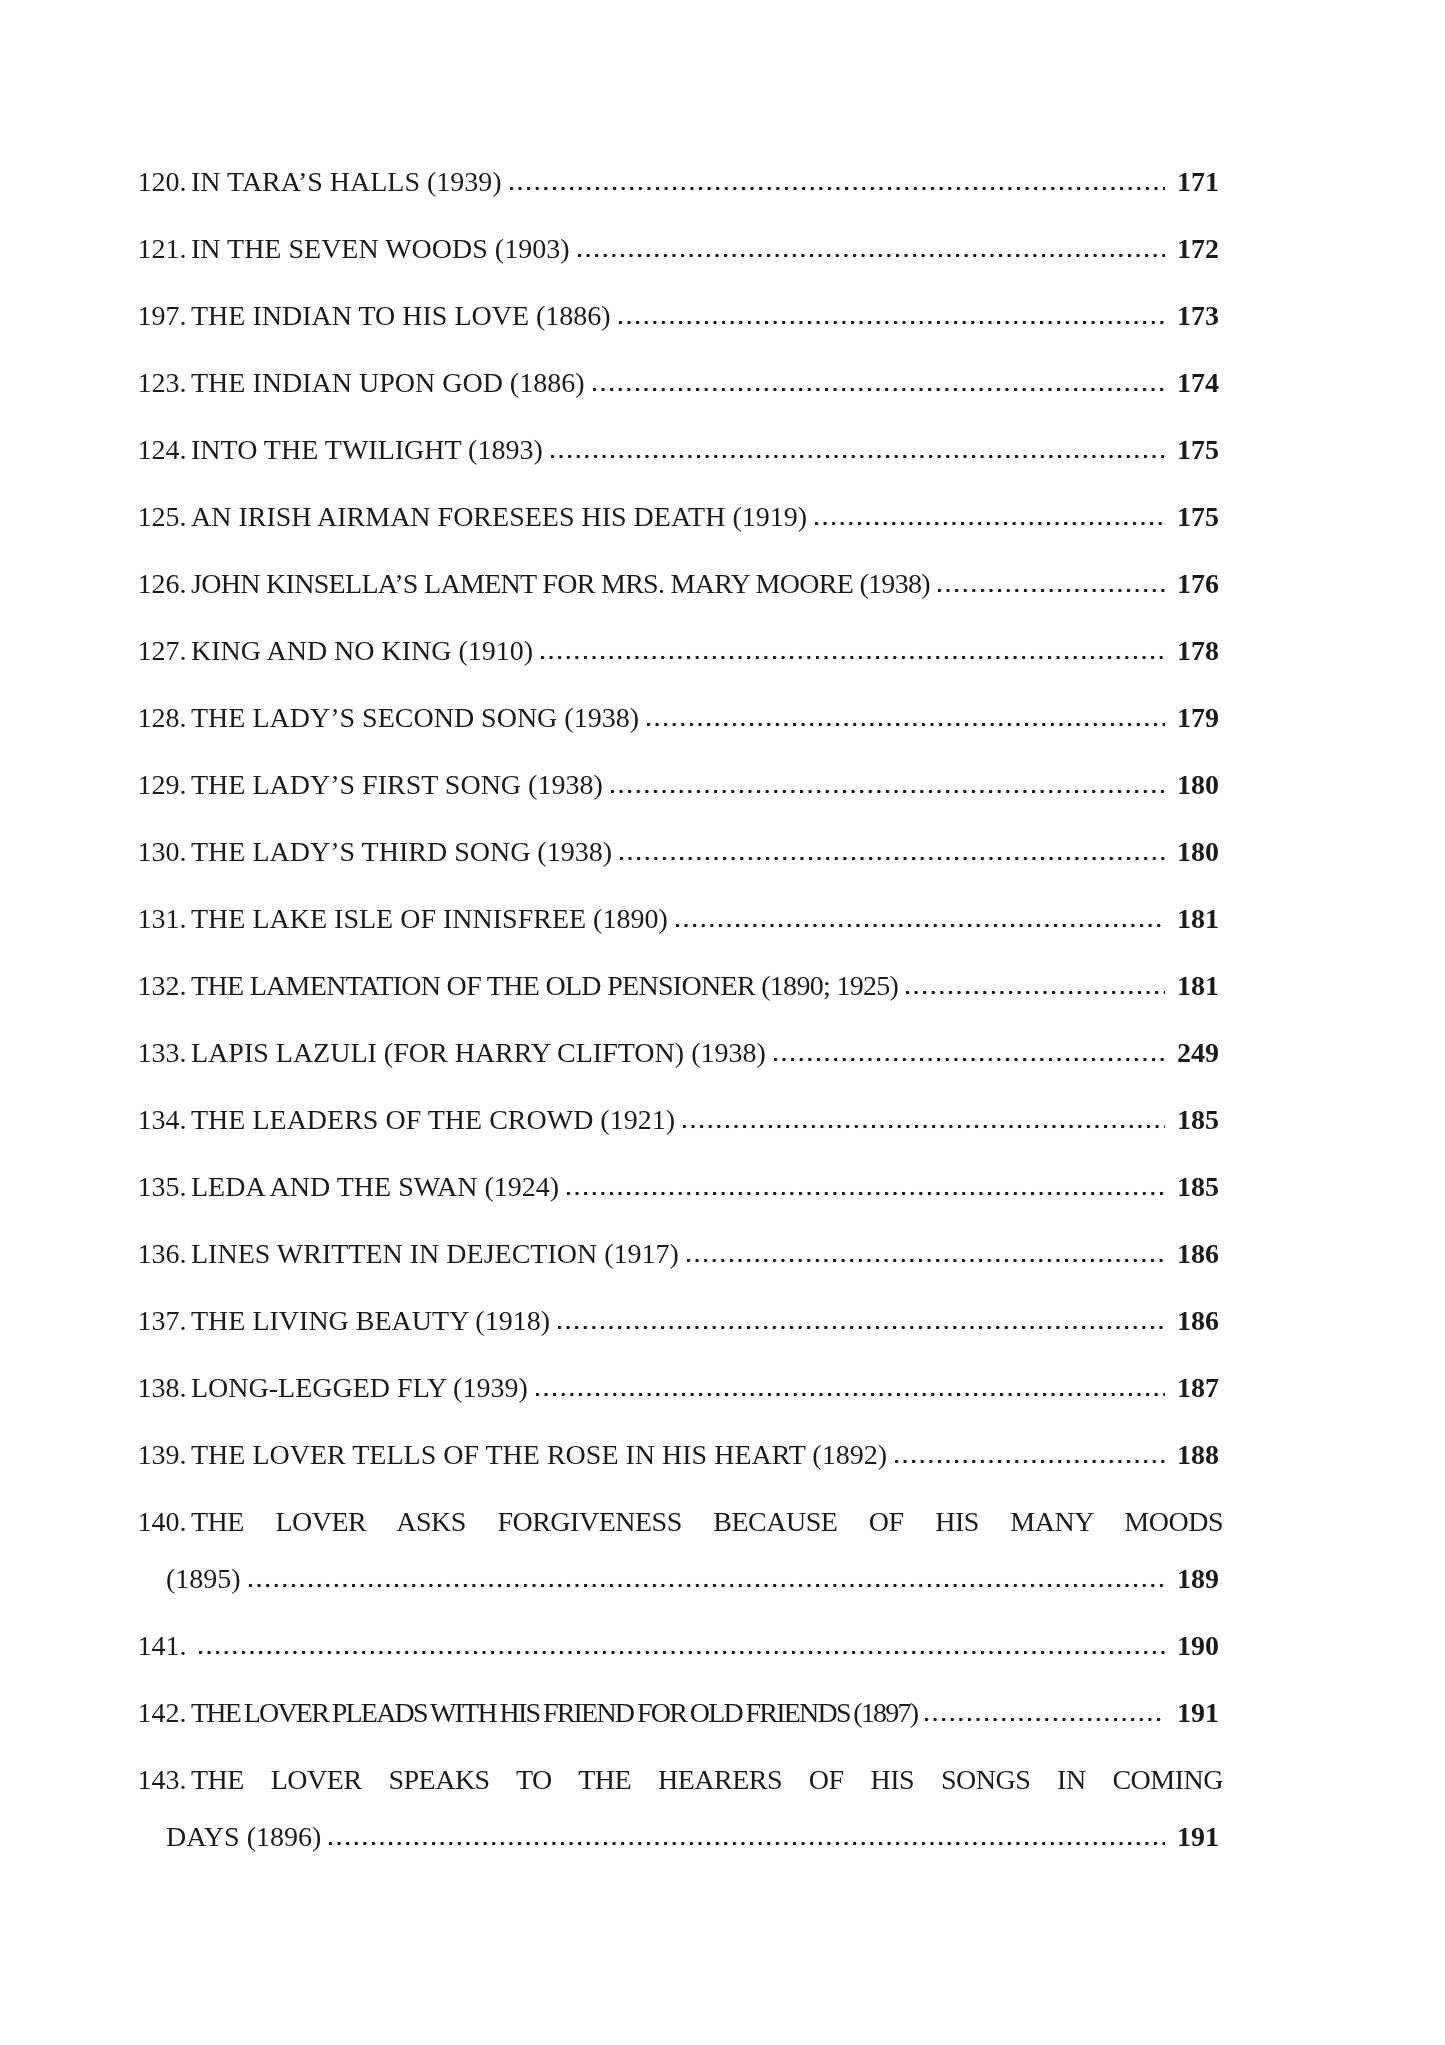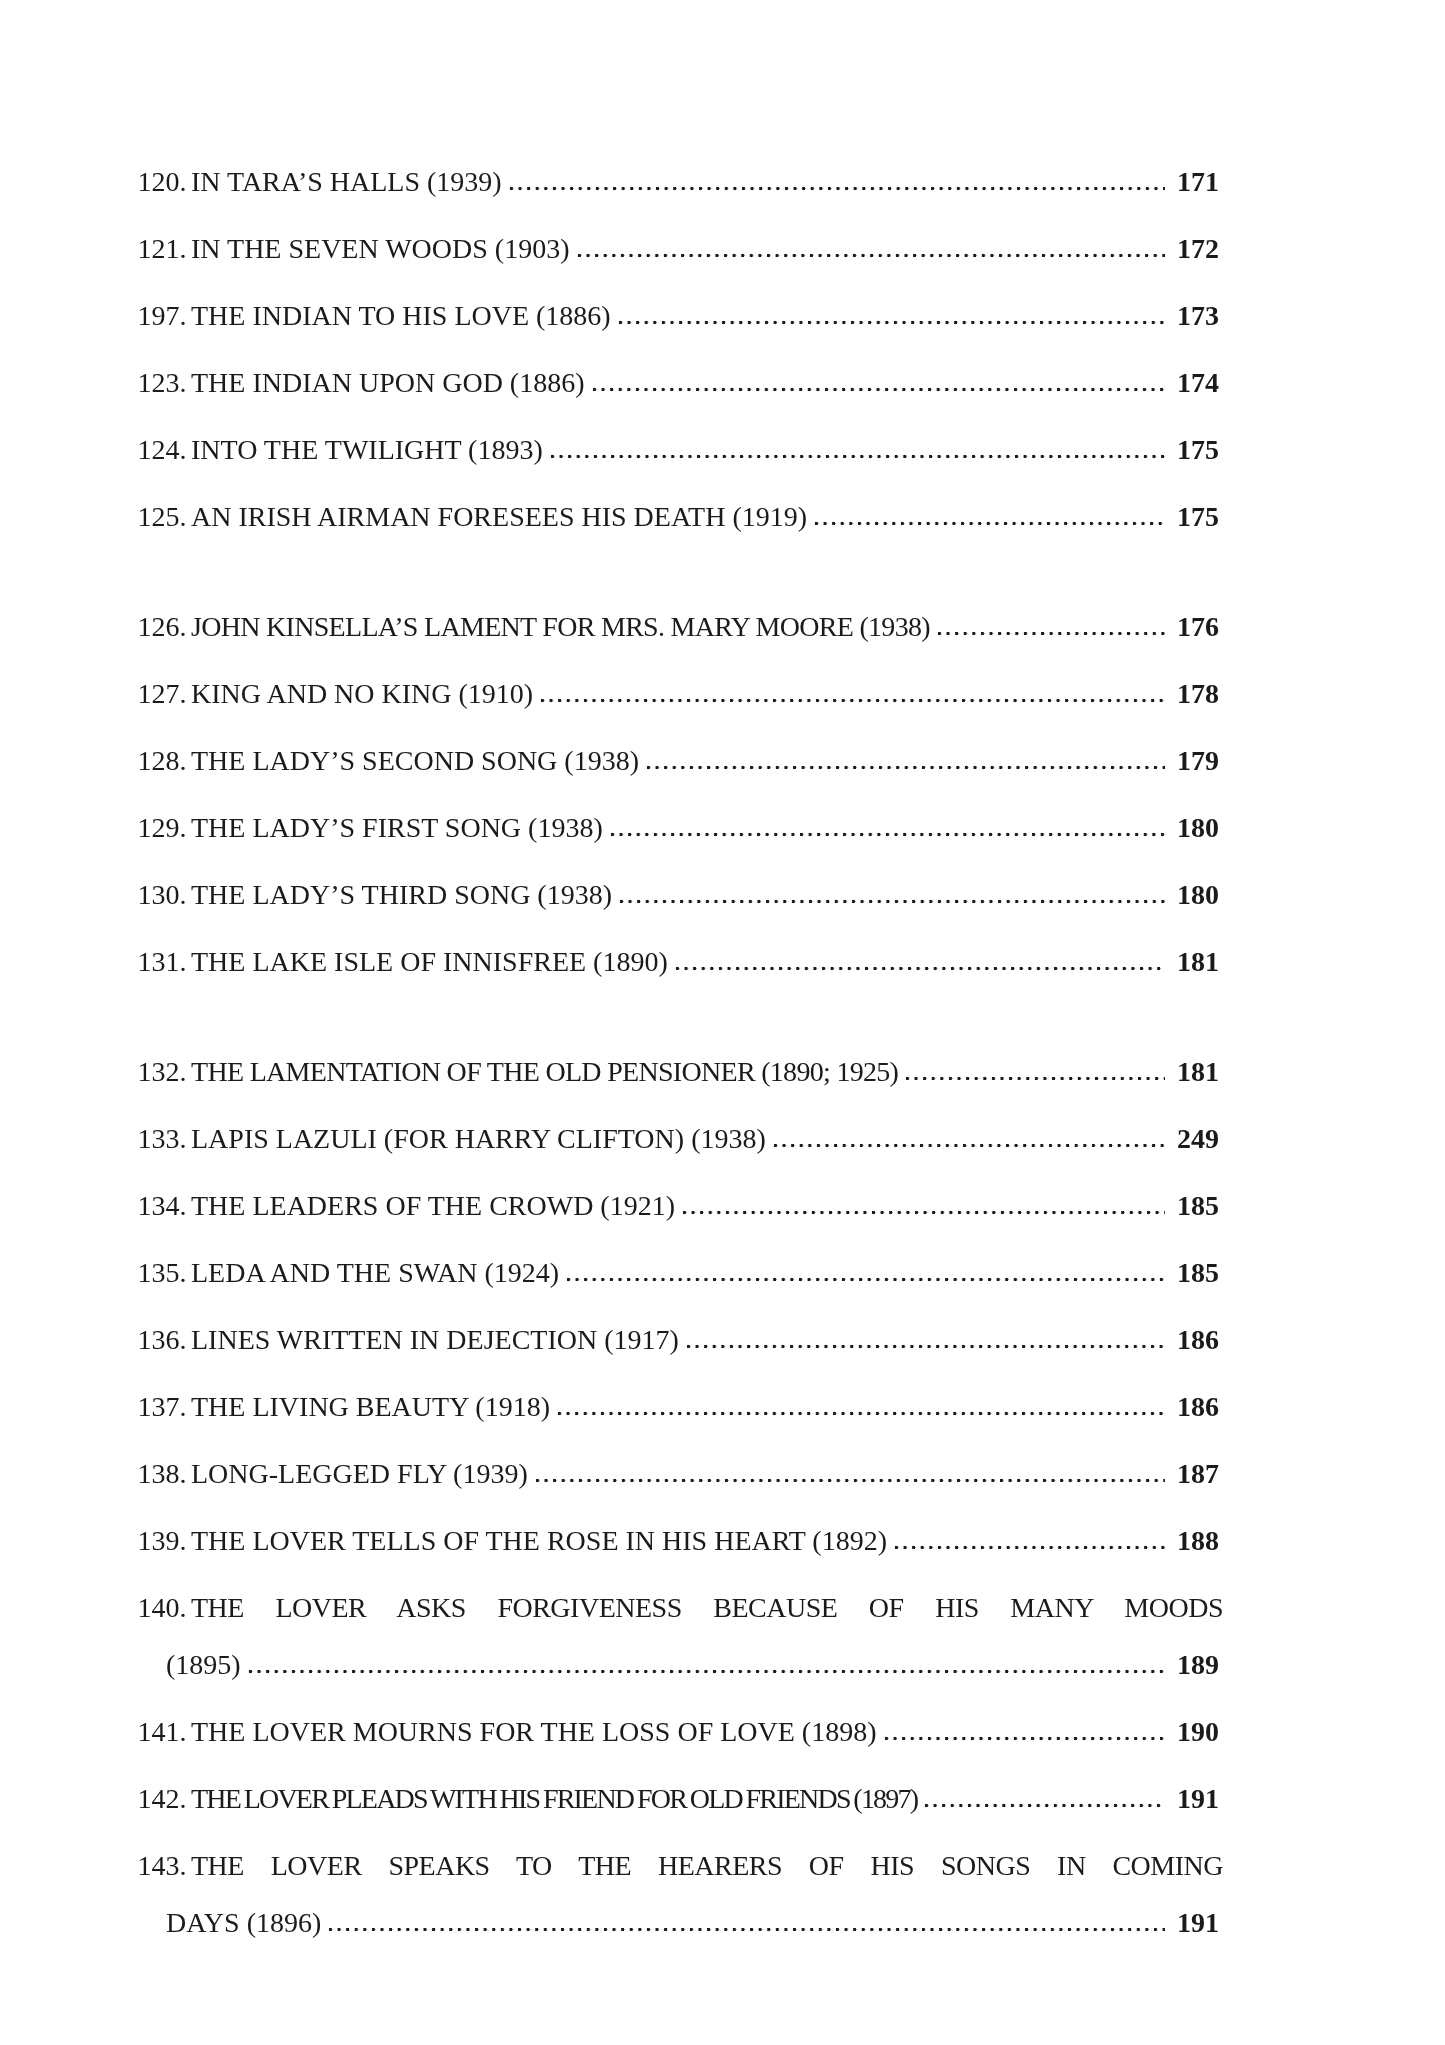--- a/index.html
+++ b/index.html
@@ -43,21 +43,21 @@
     white-space: normal;
     text-align: justify;
     text-align-last: justify;
     letter-spacing: -0.5px;
   }
 
   
   .row.cont { margin-left: 33px; }
 
   
-  .row.tight  .title { letter-spacing: -0.7px; margin-top: 43px; }
+  .row.tight  .title { letter-spacing: -0.7px; }
   .row.tight2 .title { letter-spacing: -1.8px; word-spacing: -1.5px; }
 
   .leader {
     flex: 1 1 10px;
     min-width: 8px;
     height: 5px;
     margin: 0 8px 6px 7px;
     background-image: radial-gradient(circle at 2.5px 2.5px, #1b1b1b 1.45px, rgba(0,0,0,0) 2.05px);
     background-size: 8.6px 5px;
     background-position: left bottom;
@@ -222,21 +222,20 @@
       <span class="title">THE LOVER ASKS FORGIVENESS BECAUSE OF HIS MANY MOODS</span>
     </div>
     <div class="row cont">
       <span class="title">(1895)</span>
       <span class="leader"></span>
       <span class="pg">189</span>
     </div>
 
     <div class="row">
       <span class="num">141.</span>
-      <span class="title">THE LOVER MOURNS FOR THE LOSS OF LOVE (1898)</span>
       <span class="leader"></span>
       <span class="pg">190</span>
     </div>
 
     <div class="row tight2">
       <span class="num">142.</span>
       <span class="title">THE LOVER PLEADS WITH HIS FRIEND FOR OLD FRIENDS (1897)</span>
       <span class="leader"></span>
       <span class="pg">191</span>
     </div>

